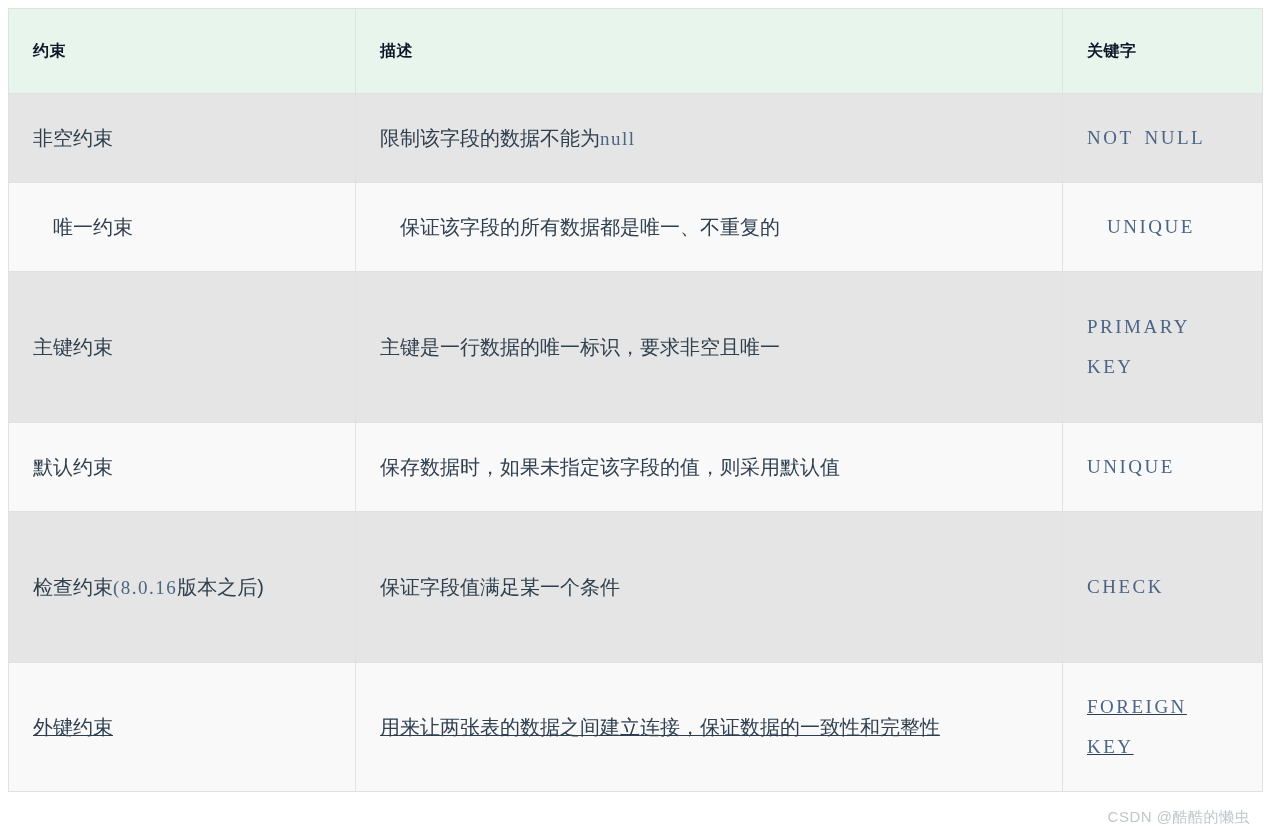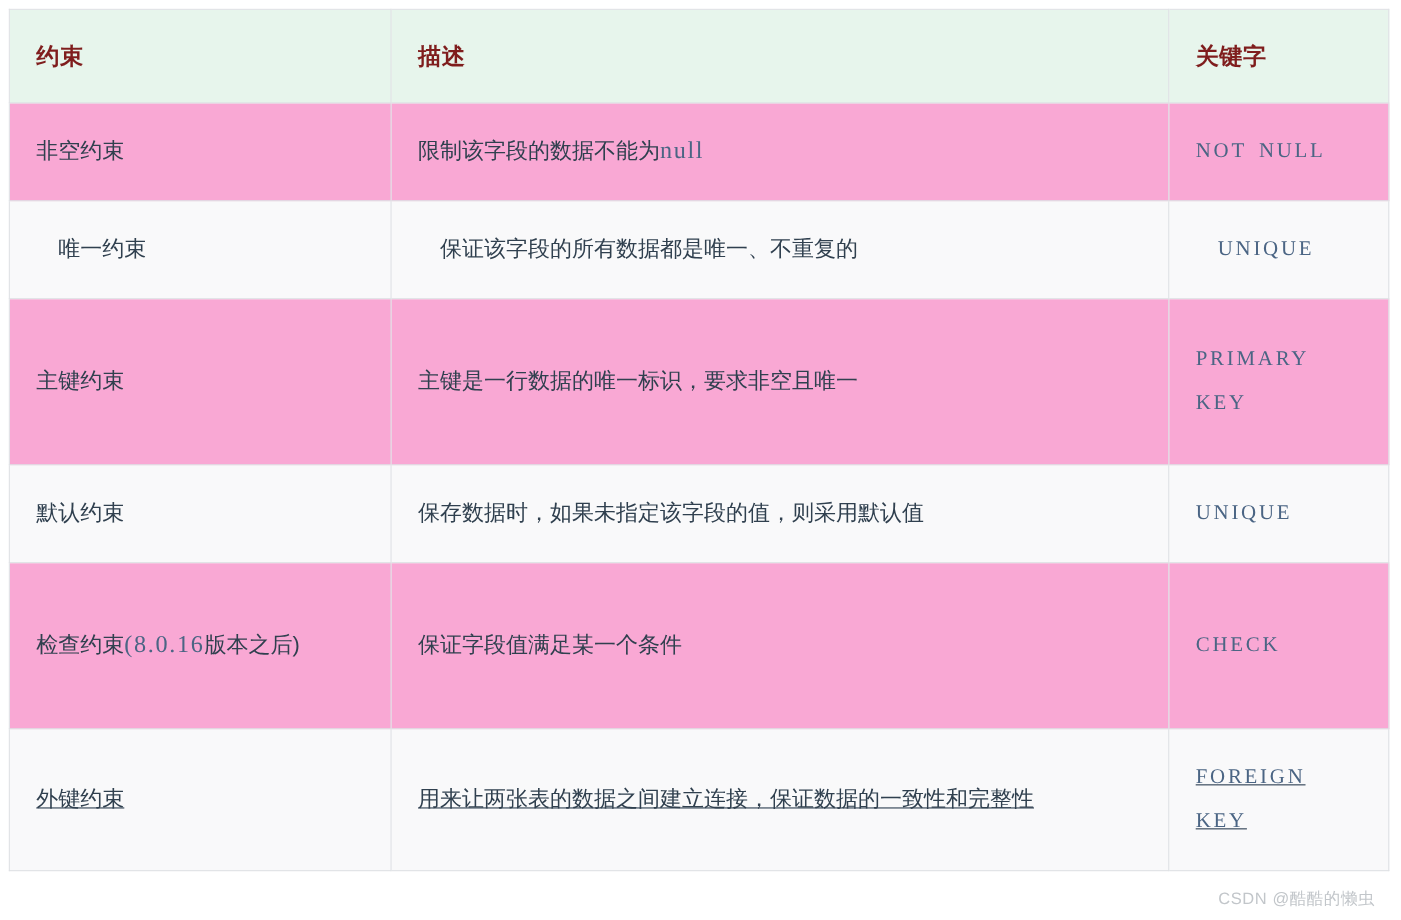--- a/index.html
+++ b/index.html
@@ -46,29 +46,29 @@
   table.spec td {
     border: 1px solid #dfe2e5;
     text-align: left;
     vertical-align: middle;
     padding: 10px 24px;
     color: #2c3e50;
   }
 
   table.spec thead th {
     background: #e7f5ec;
-    font-size: 21px;
+    font-size: 16px;
     font-weight: bold;
     height: 64px;
     letter-spacing: 0.5px;
-    color: #7f1d1d;
+    color: #0f172a;
   }
 
   table.spec tbody tr.odd > td {
-    background: #f9a8d4;
+    background: #e5e5e5;
   }
   table.spec tbody tr.even > td {
     background: #f9f9fa;
   }
 
   .cell-name,
   .cell-desc {
     font-size: 20px;
     line-height: 2.0;
     color: #30404f;
@@ -80,21 +80,21 @@
     line-height: 2.1;
     color: #4b6584;
     font-family: "Liberation Serif", "DejaVu Serif", serif;
     letter-spacing: 2.5px;
     word-spacing: 4px;
   }
 
   
   .mono {
     font-family: "Liberation Serif", "DejaVu Serif", serif;
-    font-size: 22px;
+    font-size: 19px;
     letter-spacing: 1.5px;
     color: #4b6584;
   }
 
   
   tr.r1 td { height: 68px; }
   tr.r2 td { height: 68px; padding-left: 44px; }
   tr.r3 td { height: 130px; }
   tr.r4 td { height: 68px; }
   tr.r5 td { height: 130px; }

